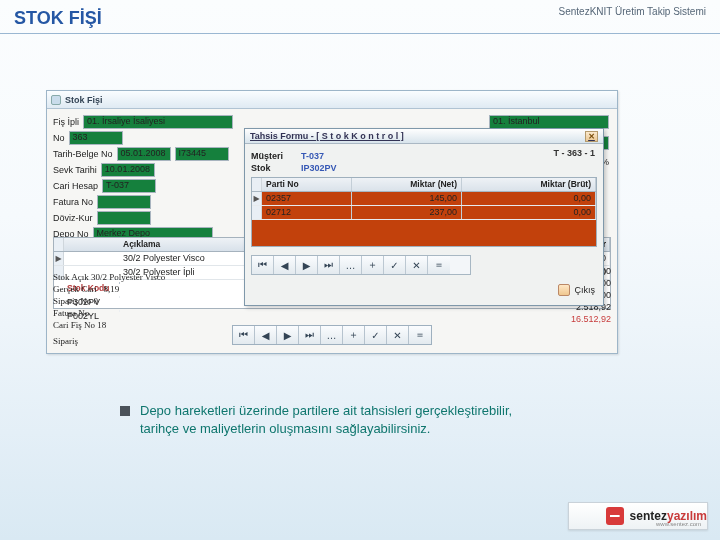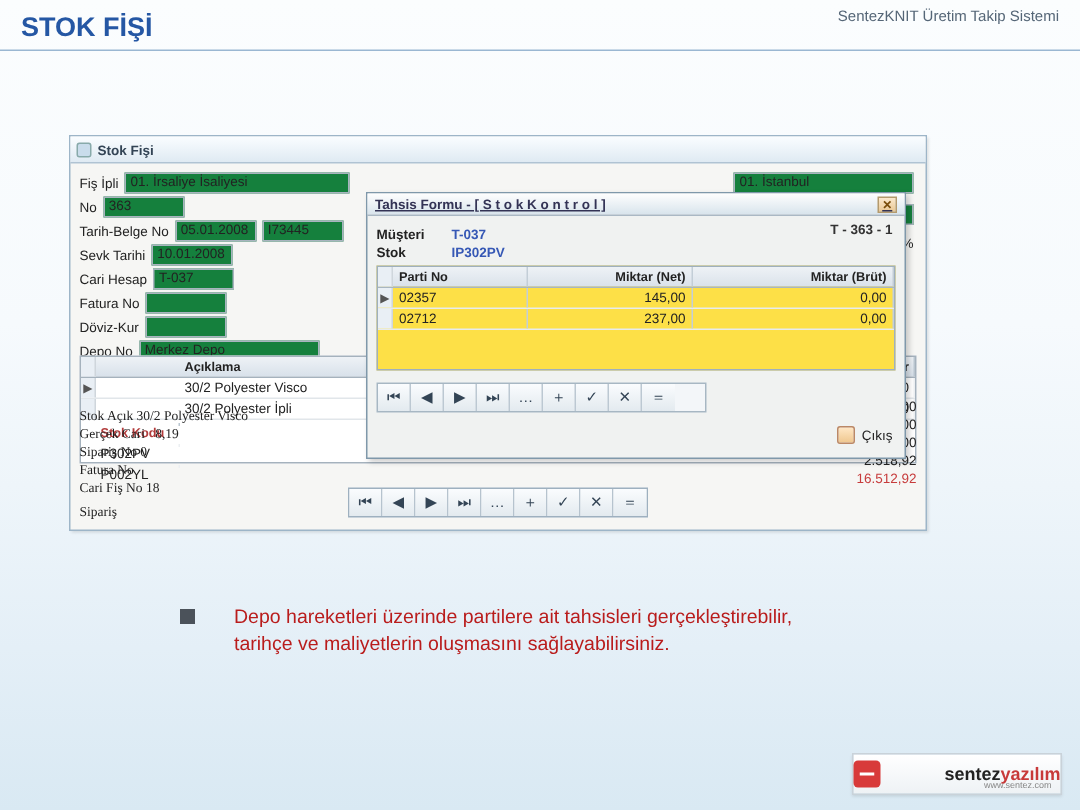--- a/index.html
+++ b/index.html
@@ -98,42 +98,42 @@
     border-bottom:1px solid #aab8c4; display:flex;align-items:center;
     padding:0 5px; font-weight:bold; color:#335;
     justify-content:space-between;
     text-decoration:underline;
   }
   .dlg-close { width:13px;height:11px;border:1px solid #b49a6d;background:linear-gradient(#fbe9cd,#e9c793);font-size:8px;line-height:9px;text-align:center;color:#7a4e0c;cursor:pointer;}
   .dlg-body { padding:5px 6px; position:relative; height:160px;}
   .dlg-row { display:flex; align-items:center; margin:2px 0; gap:6px;}
   .dlg-row label{ width:44px; font-weight:bold;}
   .dlg-link { color:#3658b5; font-weight:bold; }
-  .dlg-grid { border:1px solid #9fb0bd; background:#fde047; margin-top:4px; height:70px;}
+  .dlg-grid { border:1px solid #9fb0bd; background:#c2410c; margin-top:4px; height:70px;}
   .dlg-grid .gh { display:flex; background:linear-gradient(#eef2f6,#dae2ea);border-bottom:1px solid #a8b6c1; height:14px; font-weight:bold; font-size:8.5px;}
   .dlg-grid .gc { border-right:1px solid #c3ced7; padding:1px 4px;}
   .dlg-grid .gr { display:flex;height:14px;border-bottom:1px solid #e7ebee;font-size:9px;}
   .gc.pn{width:90px;} .gc.mn{width:110px;text-align:right;} .gc.mb{flex:1;text-align:right;}
   .dlg-nav { display:flex;gap:0;border:1px solid #a7b7c3;background:#f3f6f9;margin-top:8px; width:220px;}
   .dlg-nav button{ width:22px;height:18px;border:none;border-right:1px solid #bcc8d2;background:linear-gradient(#fafcfe,#e3eaef);font-size:10px;color:#345;cursor:pointer;display:flex;align-items:center;justify-content:center;}
   .dlg-nav button:last-child{border-right:none;}
   .dlg-exit{ position:absolute; right:8px; bottom:8px; display:flex;align-items:center;gap:4px; cursor:pointer;text-align:right;}
   .dlg-exit .eico{width:12px;height:12px;border:1px solid #b86;background:linear-gradient(#ffe7c5,#efc78f);border-radius:2px;}
   .dlg-top-right{ position:absolute; right:8px; top:4px; font-size:9px; font-weight:bold; color:#333;}
   .bullet-block {
     position:absolute; left:120px; top:402px; width:430px;
-    font-size:13px; color:#b91c1c; line-height:1.35;
-    display:flex; gap:26px;
+    font-size:13px; color:#0f766e; line-height:1.35;
+    display:flex; gap:10px;
   }
   .bullet-block .sq { width:10px;height:10px;background:#4b525a; margin-top:4px; flex:0 0 10px;}
   .footer-logo {
     position:absolute; right:12px; bottom:10px;
     width:140px; height:28px; border:1px solid #c9d2d9;
     background:linear-gradient(#fff,#eef2f5);
-    display:flex; align-items:center; justify-content:space-between;
+    display:flex; align-items:center; justify-content:flex-end;
     gap:6px; box-shadow:0 1px 2px rgba(0,0,0,0.1);
   }
   .footer-logo .lg {
     width:18px;height:18px;background:#d83a3a;border-radius:3px;position:relative;
   }
   .footer-logo .lg::after{content:"";position:absolute;inset:4px;background:#fff;clip-path:polygon(0 40%,100% 40%,100% 60%,0 60%);}
   .footer-logo .txt{font-size:12px;font-weight:bold;color:#222;}
   .footer-logo .txt .y{color:#c83a3a;}
   .footer-logo .sub{position:absolute;right:6px;bottom:2px;font-size:6px;color:#888;}
 </style>

